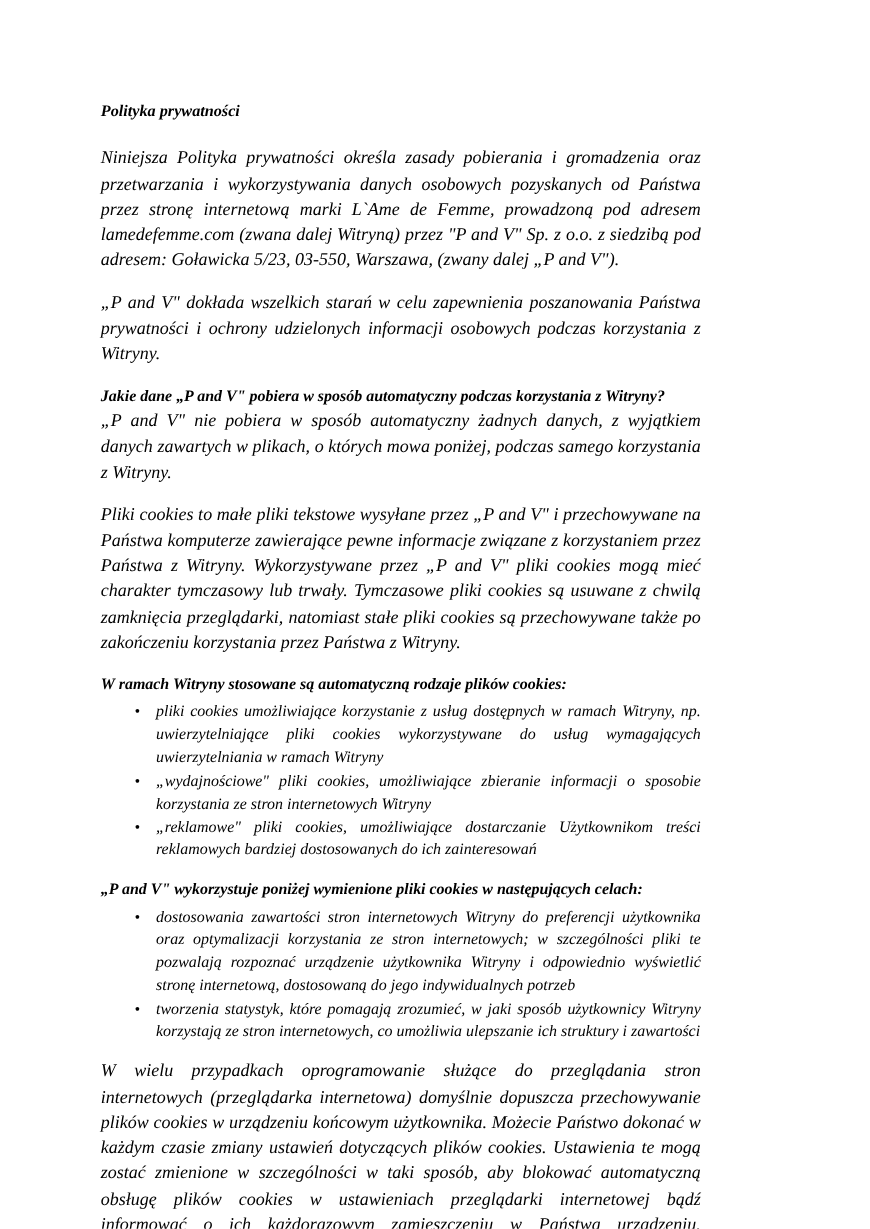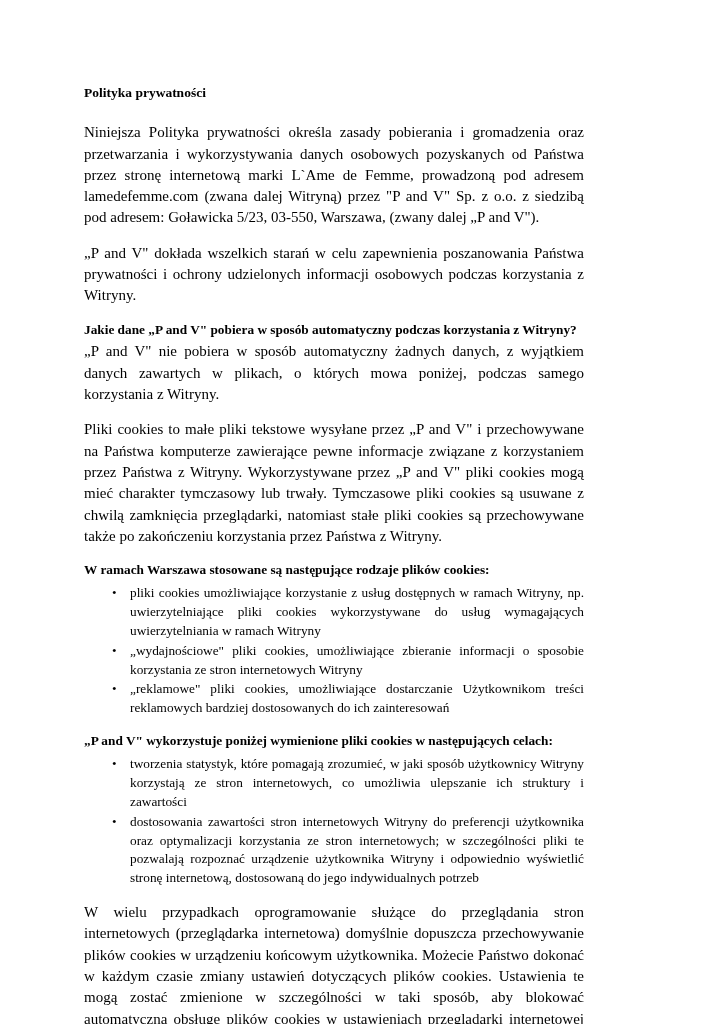--- a/index.html
+++ b/index.html
@@ -13,20 +13,21 @@
     font-family: "Liberation Serif", serif;
     color: #000000;
     overflow: hidden;
   }
   .page {
     box-sizing: border-box;
     width: 660px;
     height: 1024px;
     padding: 84px 76px 0 84px;
     background: #ffffff;
+    font-style: italic;
   }
   .doc-title {
     font-size: 13.5px;
     font-weight: bold;
     margin: 0 0 20px 0;
     line-height: 1.35;
   }
   p.para {
     font-size: 15px;
     line-height: 1.42;
@@ -71,28 +72,28 @@
 
   <p class="para">Niniejsza Polityka prywatności określa zasady pobierania i gromadzenia oraz przetwarzania i wykorzystywania danych osobowych pozyskanych od Państwa przez stronę internetową marki L`Ame de Femme, prowadzoną pod adresem lamedefemme.com (zwana dalej Witryną) przez "P and V" Sp. z o.o. z siedzibą pod adresem: Goławicka 5/23, 03-550, Warszawa, (zwany dalej „P and V").</p>
 
   <p class="para">„P and V" dokłada wszelkich starań w celu zapewnienia poszanowania Państwa prywatności i ochrony udzielonych informacji osobowych podczas korzystania z Witryny.</p>
 
   <p class="heading">Jakie dane „P and V" pobiera w sposób automatyczny podczas korzystania z Witryny?</p>
   <p class="para">„P and V" nie pobiera w sposób automatyczny żadnych danych, z wyjątkiem danych zawartych w plikach, o których mowa poniżej, podczas samego korzystania z Witryny.</p>
 
   <p class="para">Pliki cookies to małe pliki tekstowe wysyłane przez „P and V" i przechowywane na Państwa komputerze zawierające pewne informacje związane z korzystaniem przez Państwa z Witryny. Wykorzystywane przez „P and V" pliki cookies mogą mieć charakter tymczasowy lub trwały. Tymczasowe pliki cookies są usuwane z chwilą zamknięcia przeglądarki, natomiast stałe pliki cookies są przechowywane także po zakończeniu korzystania przez Państwa z Witryny.</p>
 
-  <p class="heading">W ramach Warszawa stosowane są następujące rodzaje plików cookies:</p>
+  <p class="heading">W ramach Witryny stosowane są automatyczną rodzaje plików cookies:</p>
   <ul class="bullets">
     <li>pliki cookies umożliwiające korzystanie z usług dostępnych w ramach Witryny, np. uwierzytelniające pliki cookies wykorzystywane do usług wymagających uwierzytelniania w ramach Witryny</li>
     <li>„wydajnościowe" pliki cookies, umożliwiające zbieranie informacji o sposobie korzystania ze stron internetowych Witryny</li>
     <li>„reklamowe" pliki cookies, umożliwiające dostarczanie Użytkownikom treści reklamowych bardziej dostosowanych do ich zainteresowań</li>
   </ul>
 
   <p class="heading">„P and V" wykorzystuje poniżej wymienione pliki cookies w następujących celach:</p>
   <ul class="bullets">
+    <li>dostosowania zawartości stron internetowych Witryny do preferencji użytkownika oraz optymalizacji korzystania ze stron internetowych; w szczególności pliki te pozwalają rozpoznać urządzenie użytkownika Witryny i odpowiednio wyświetlić stronę internetową, dostosowaną do jego indywidualnych potrzeb</li>
     <li>tworzenia statystyk, które pomagają zrozumieć, w jaki sposób użytkownicy Witryny korzystają ze stron internetowych, co umożliwia ulepszanie ich struktury i zawartości</li>
-    <li>dostosowania zawartości stron internetowych Witryny do preferencji użytkownika oraz optymalizacji korzystania ze stron internetowych; w szczególności pliki te pozwalają rozpoznać urządzenie użytkownika Witryny i odpowiednio wyświetlić stronę internetową, dostosowaną do jego indywidualnych potrzeb</li>
   </ul>
 
   <p class="para">W wielu przypadkach oprogramowanie służące do przeglądania stron internetowych (przeglądarka internetowa) domyślnie dopuszcza przechowywanie plików cookies w urządzeniu końcowym użytkownika. Możecie Państwo dokonać w każdym czasie zmiany ustawień dotyczących plików cookies. Ustawienia te mogą zostać zmienione w szczególności w taki sposób, aby blokować automatyczną obsługę plików cookies w ustawieniach przeglądarki internetowej bądź informować o ich każdorazowym zamieszczeniu w Państwa urządzeniu. Szczegółowe informacje o możliwości i sposobach obsługi plików cookies dostępne są w ustawieniach oprogramowania (przeglądarki internetowej). „P and V" informuje, że ograniczenia stosowania plików cookies mogą wpłynąć na niektóre</p>
 
 </div>
 
 </body></html>

